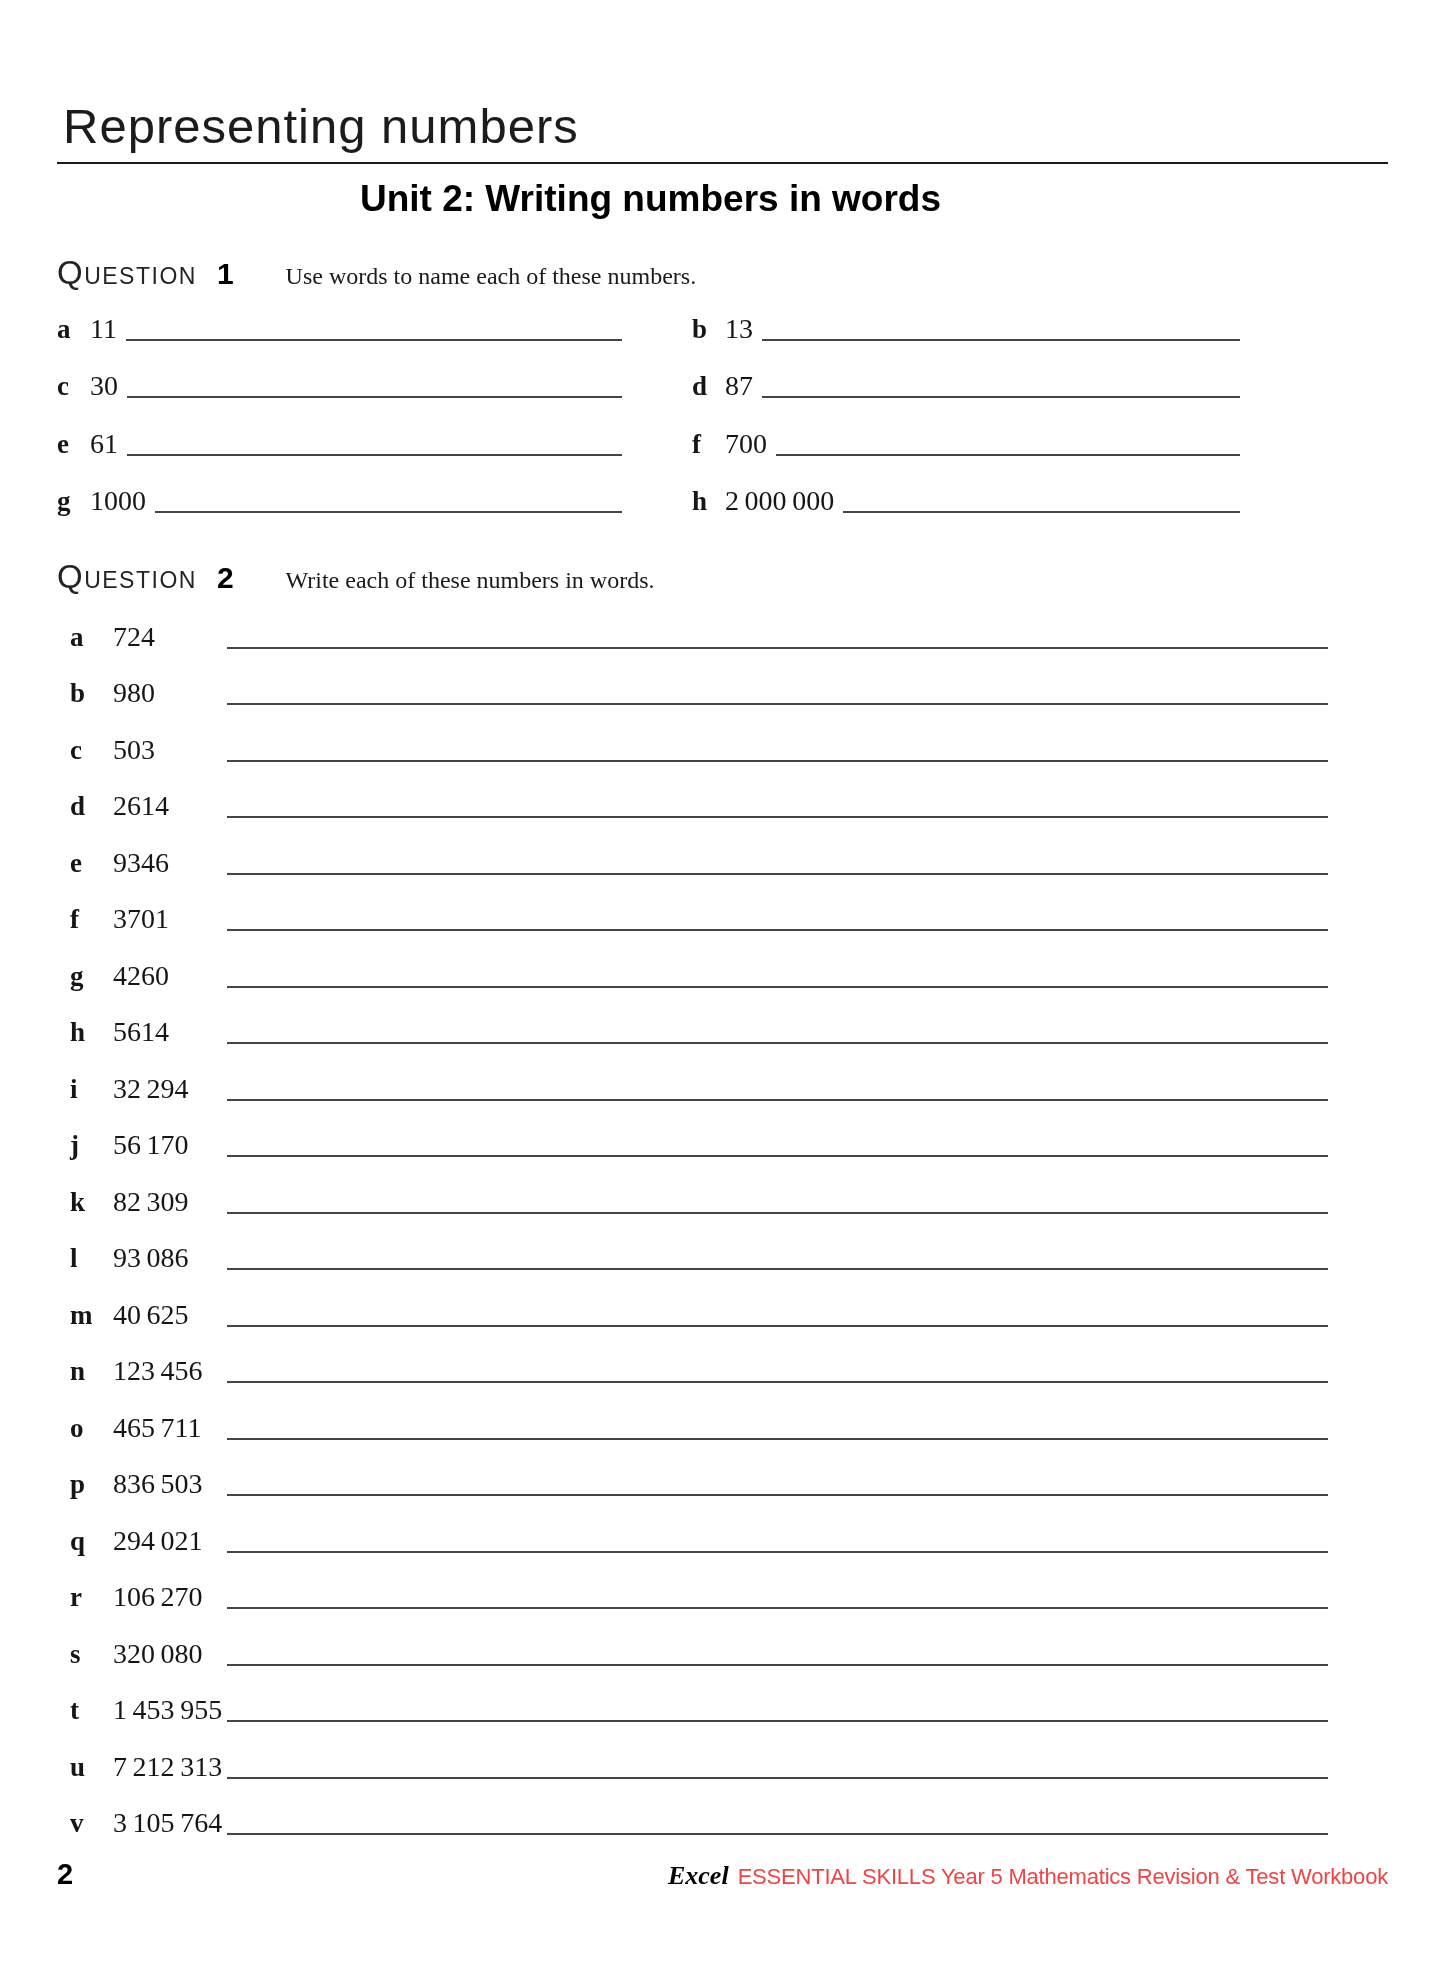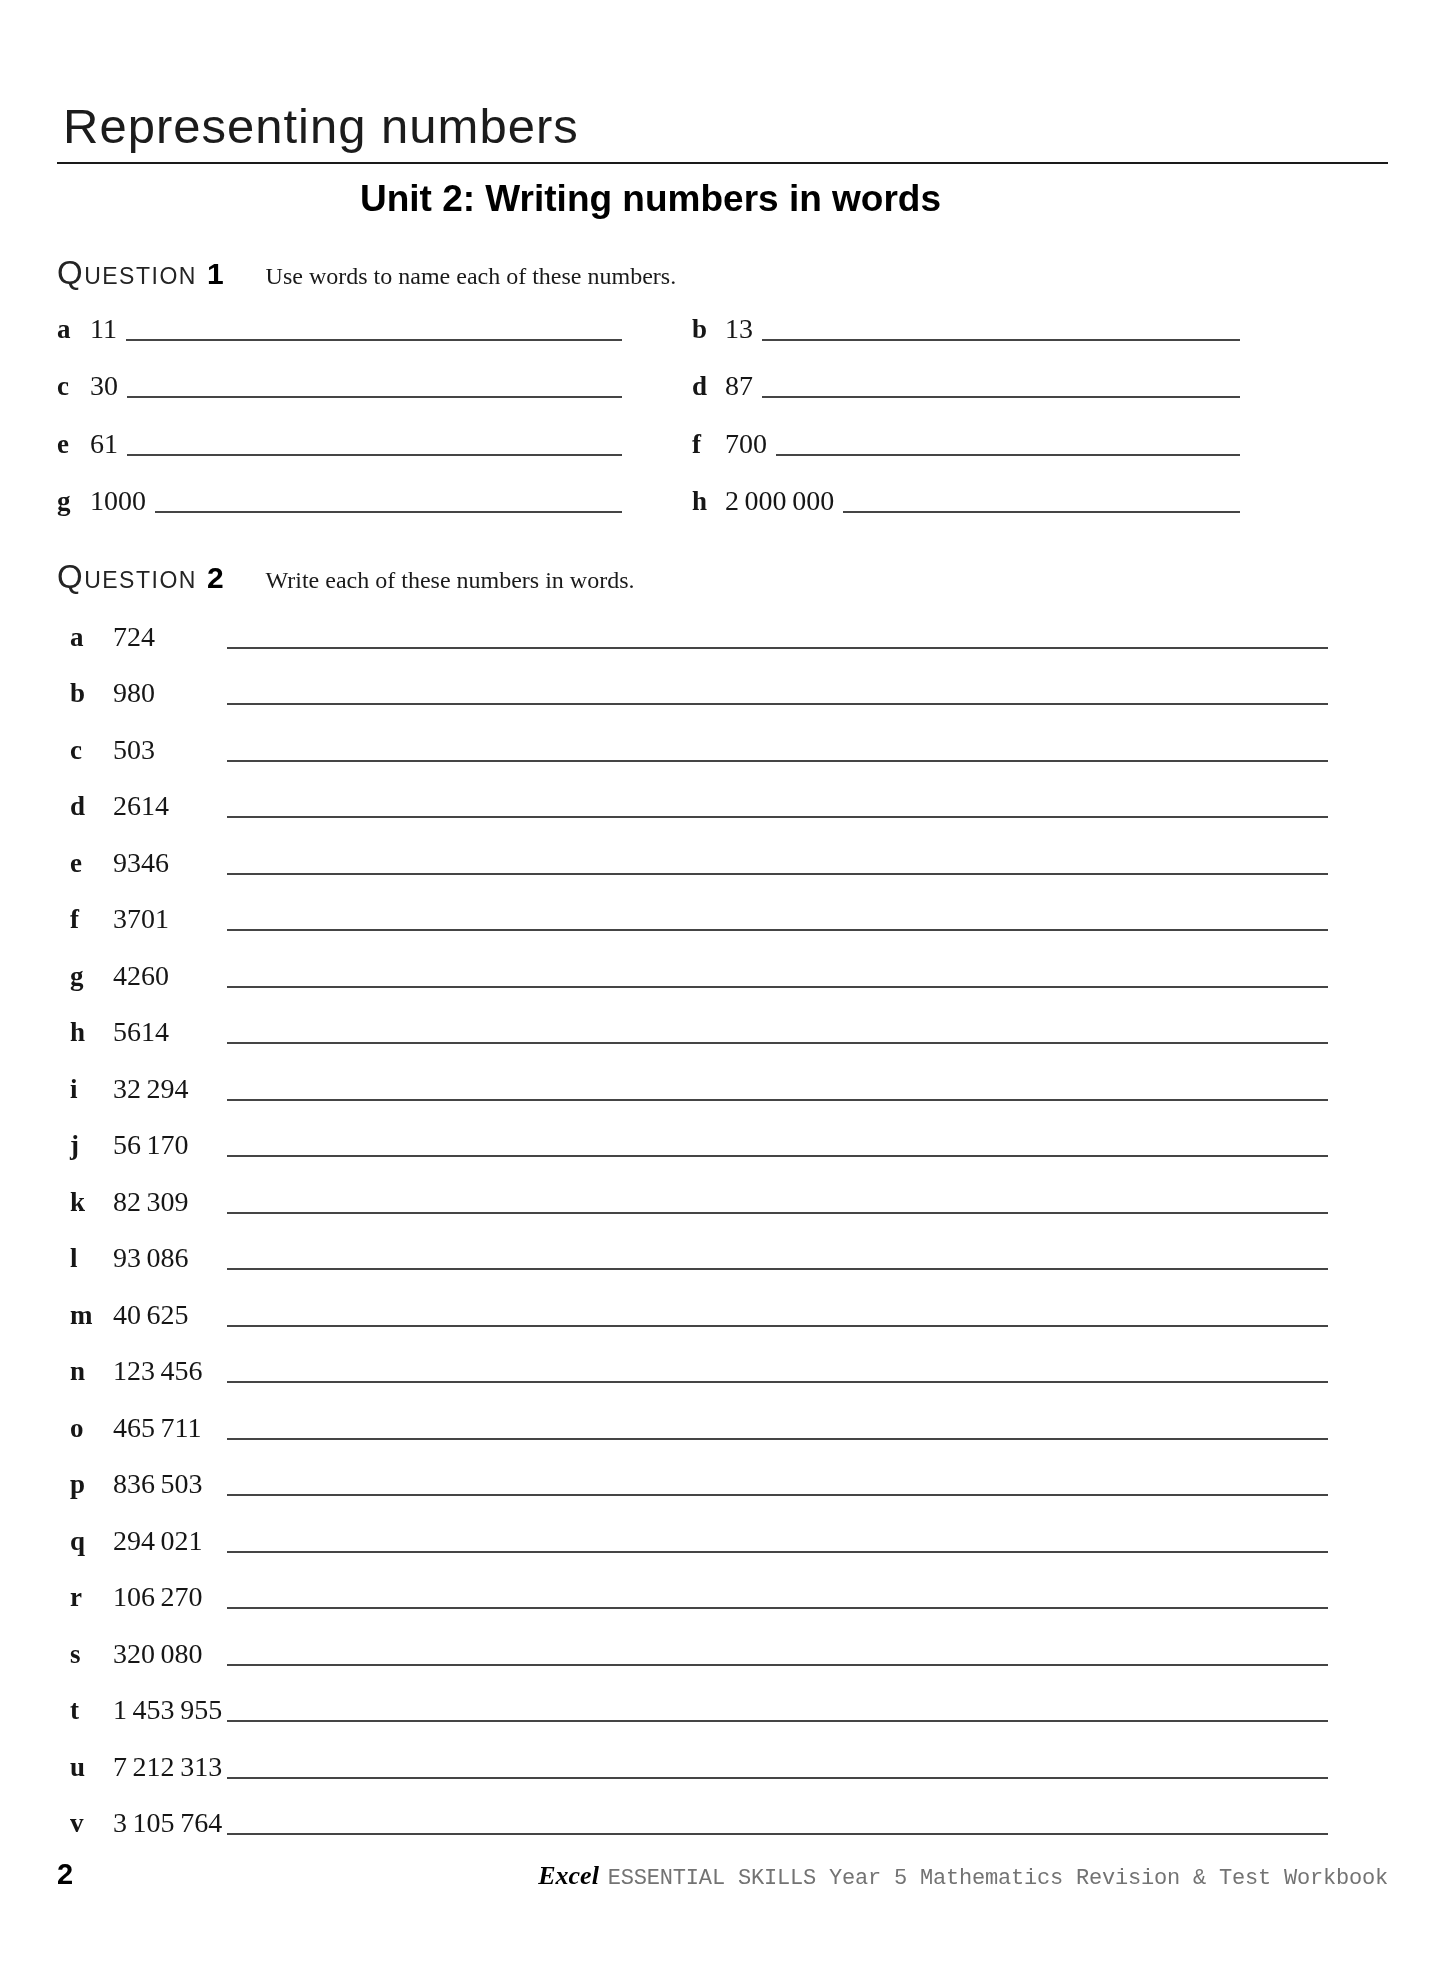--- a/index.html
+++ b/index.html
@@ -29,21 +29,21 @@
     text-align:center;
     font-family:"Liberation Sans", sans-serif;
     font-weight:700;
     font-size:37px;
     line-height:1.15;
     color:#000;
   }
   
   .q-section-1 { margin-top:34px; }
   .q-section-2 { margin-top:36px; }
-  .q-header { display:flex; align-items:baseline; }
+  .q-header { display:flex; align-items:baseline;gap:10px; }
   .q-word {
     font-family:"Liberation Sans", sans-serif;
     font-variant:small-caps;
     font-size:33px;
     letter-spacing:1.5px;
     color:#242424;
     line-height:1.15;
   }
   .q-num {
     font-family:"Liberation Sans", sans-serif;
@@ -82,22 +82,22 @@
     font-family:"Liberation Sans", sans-serif;
     font-weight:700; font-size:29px; color:#000;
   }
   .footer-right { display:flex; align-items:baseline; }
   .brand {
     font-family:"Liberation Serif", serif;
     font-weight:700; font-style:italic;
     font-size:26px; margin-right:9px; color:#000;
   }
   .footer-text {
-    font-family:Liberation Mono, monospace;
-    font-size:22px; letter-spacing:-0.2px; color:#737373;
+    font-family:Liberation Sans, sans-serif;
+    font-size:22px; letter-spacing:-0.2px; color:#ef4444;
   }
 </style>
 </head>
 <body>
 
 <div class="page">
 
   <h1 class="title">Representing numbers</h1>
   <div class="title-rule"></div>
   <h2 class="unit-title">Unit 2: Writing numbers in words</h2>

